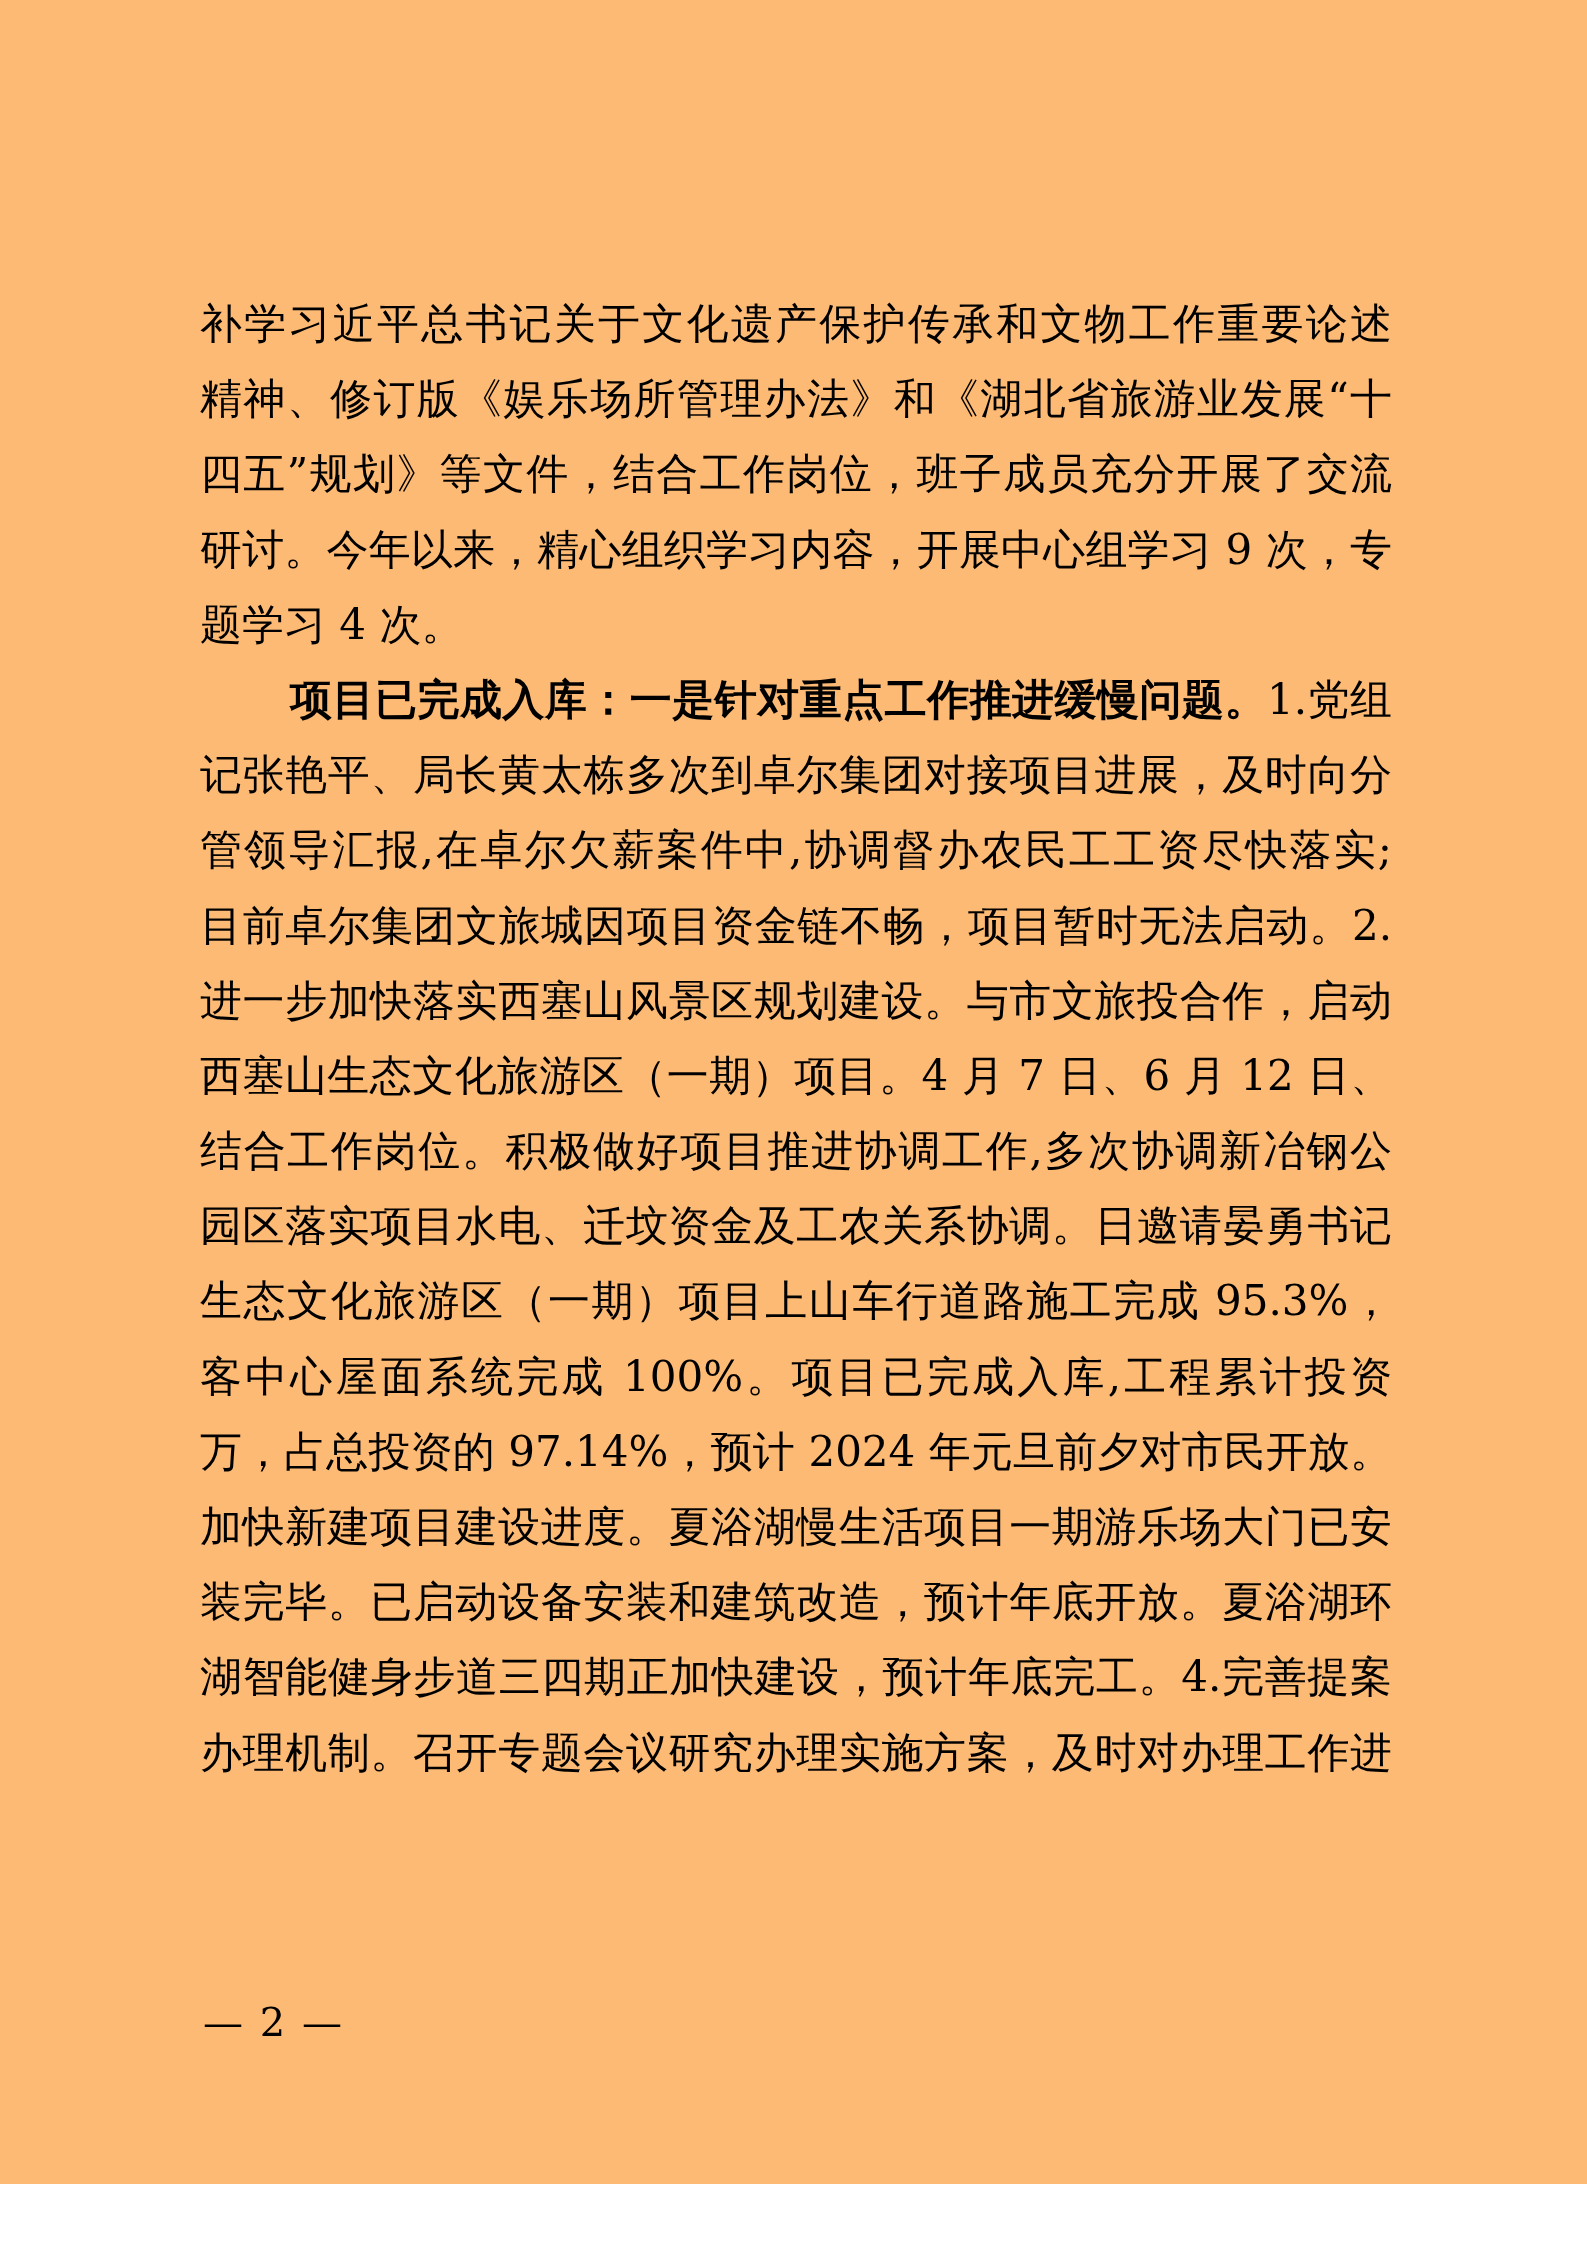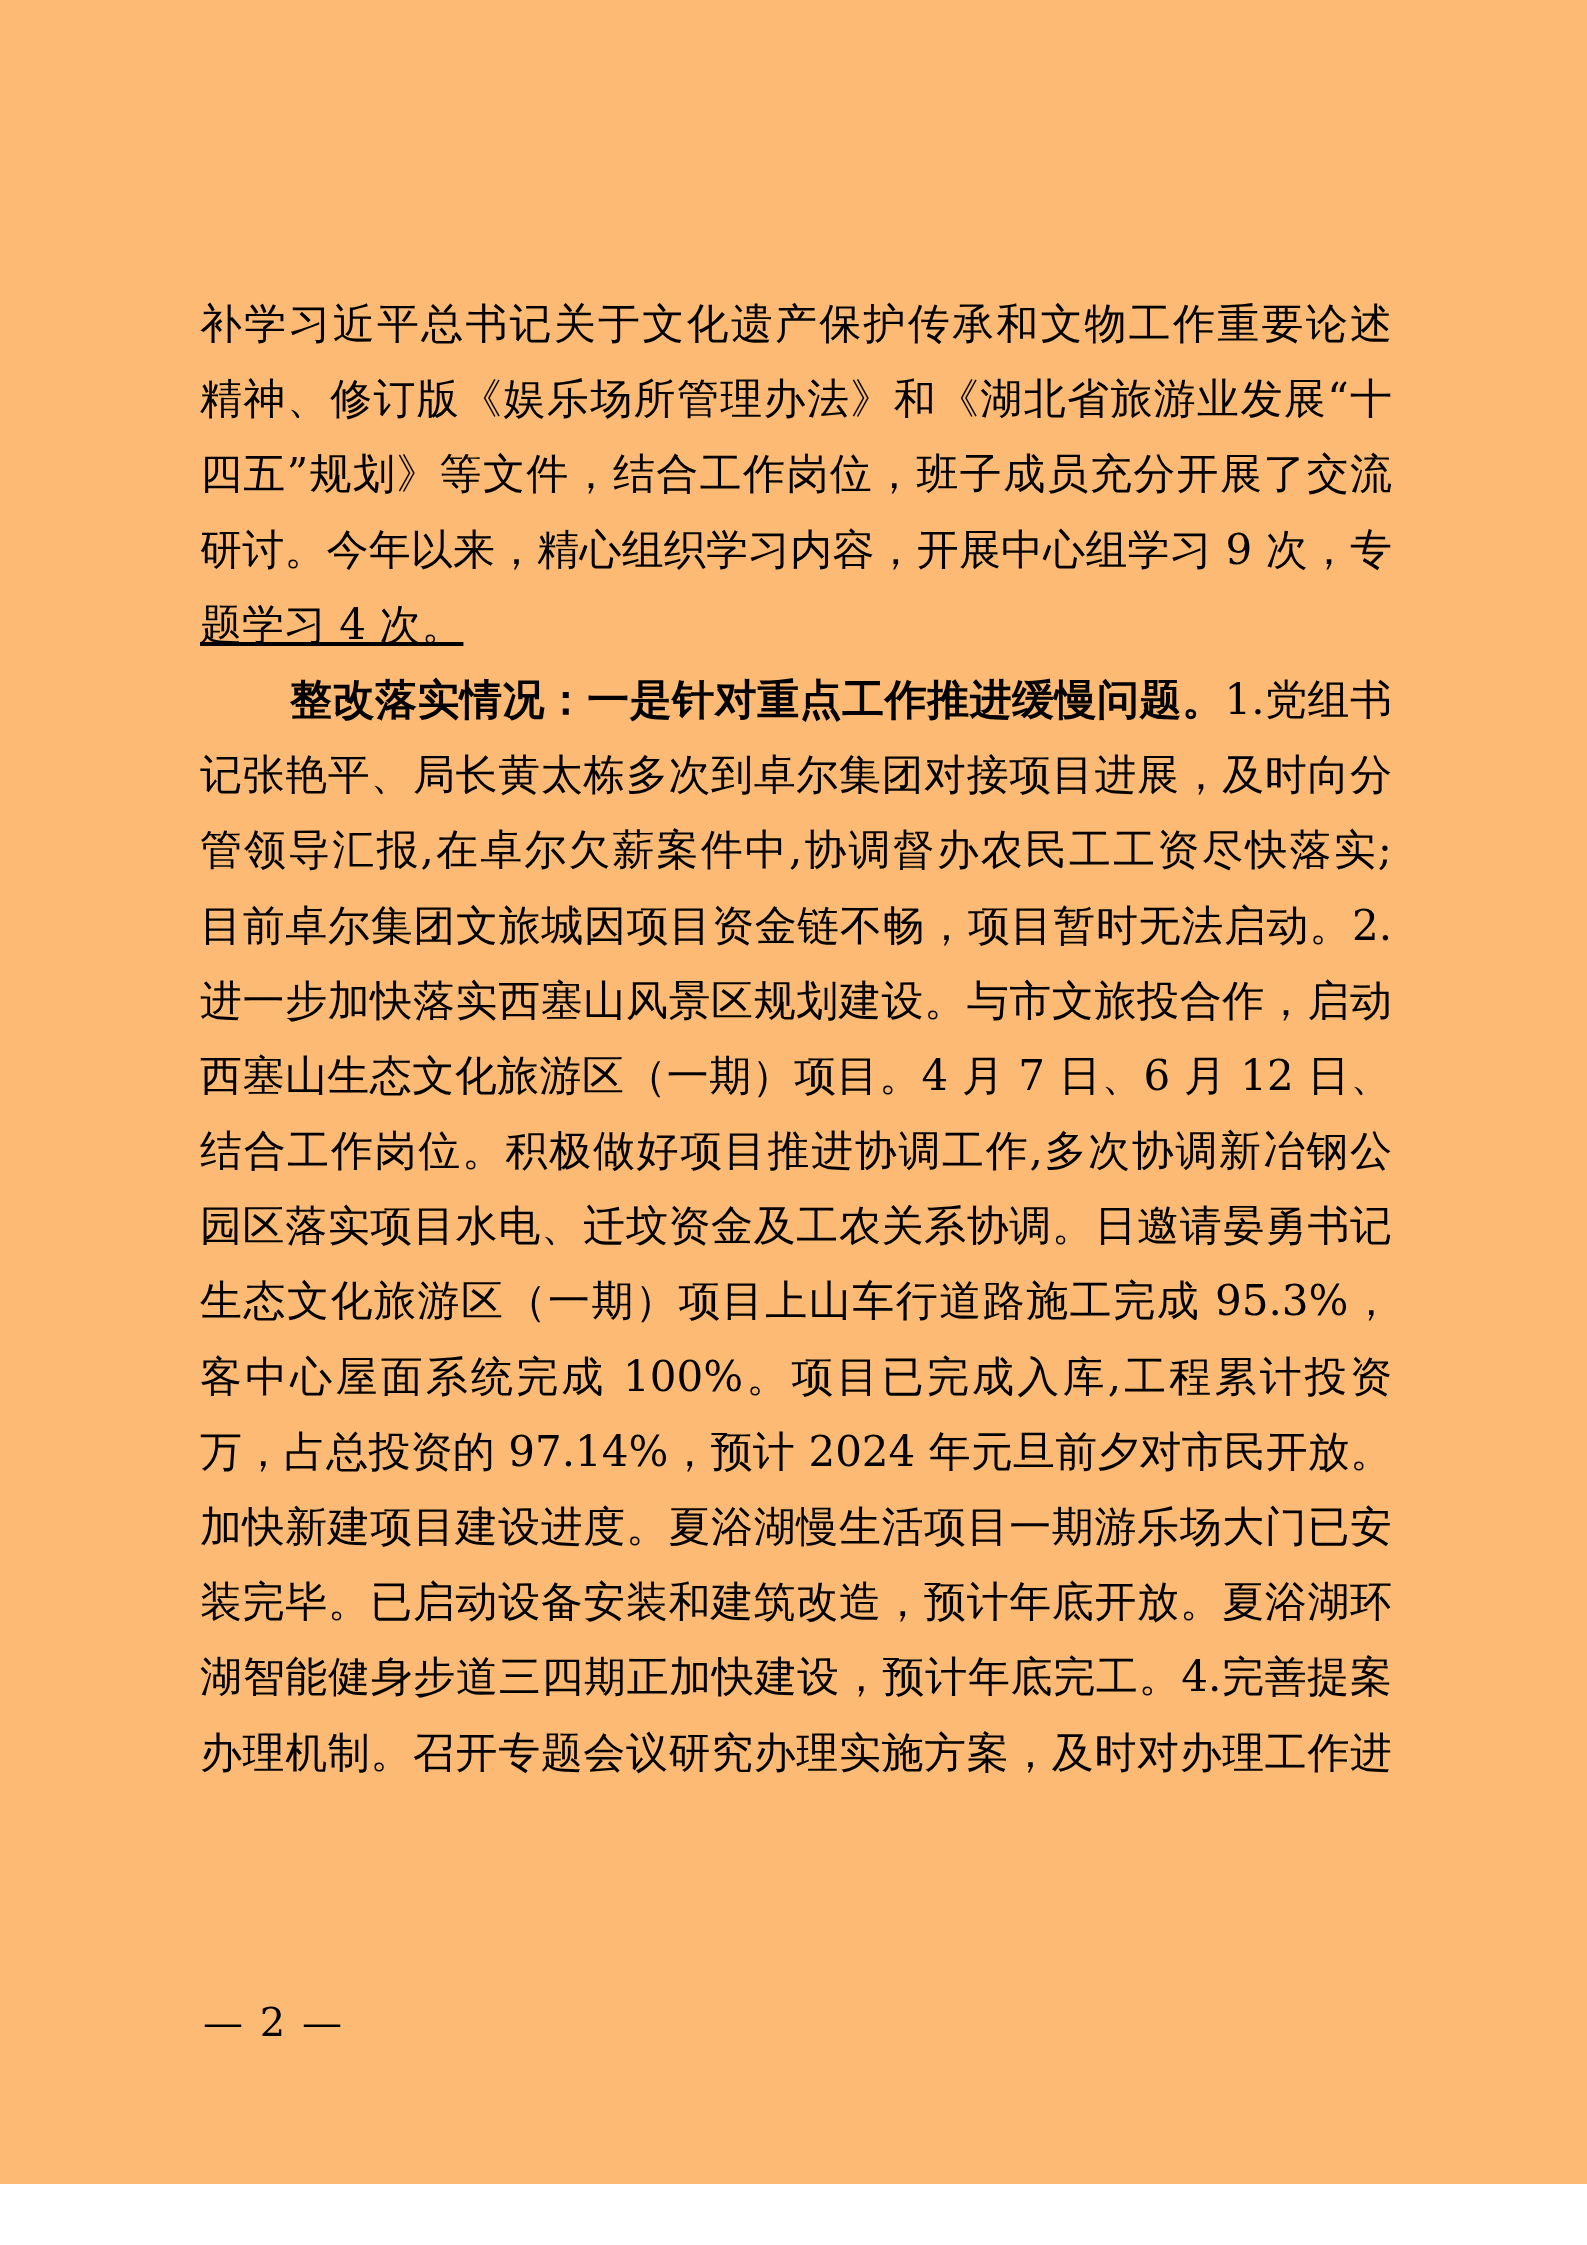--- a/index.html
+++ b/index.html
@@ -26,21 +26,20 @@
     height: 75.2px;
     line-height: 75.2px;
     font-size: 42px;
     text-align: justify;
     text-align-last: justify;
     overflow: hidden;
   }
   .line.no-stretch {
     text-align: center;
     text-align-last: left;
-    text-decoration: underline;
   }
   .line.indent {
     text-indent: 90px;
   }
   .bold {
     font-weight: bold;
   }
   .page-number {
     position: absolute;
     left: 203px;
@@ -54,21 +53,21 @@
 </head>
 <body>
 
 <div class="page">
   <div class="content">
     <div class="line">补学习近平总书记关于文化遗产保护传承和文物工作重要论述</div>
     <div class="line">精神、修订版《娱乐场所管理办法》和《湖北省旅游业发展“十</div>
     <div class="line">四五”规划》等文件，结合工作岗位，班子成员充分开展了交流</div>
     <div class="line">研讨。今年以来，精心组织学习内容，开展中心组学习 9 次，专</div>
     <div class="line no-stretch">题学习 4 次。</div>
-    <div class="line indent"><span class="bold">整改落实情况：一是针对重点工作推进缓慢问题。</span><span>1.党组书</span></div>
+    <div class="line indent"><span class="bold">项目已完成入库：一是针对重点工作推进缓慢问题。</span><span>1.党组书</span></div>
     <div class="line">记张艳平、局长黄太栋多次到卓尔集团对接项目进展，及时向分</div>
     <div class="line">管领导汇报,在卓尔欠薪案件中,协调督办农民工工资尽快落实;</div>
     <div class="line">目前卓尔集团文旅城因项目资金链不畅，项目暂时无法启动。2.</div>
     <div class="line">进一步加快落实西塞山风景区规划建设。与市文旅投合作，启动</div>
     <div class="line">西塞山生态文化旅游区（一期）项目。4 月 7 日、6 月 12 日、9</div>
     <div class="line">结合工作岗位。积极做好项目推进协调工作,多次协调新冶钢公司、</div>
     <div class="line">园区落实项目水电、迁坟资金及工农关系协调。日邀请晏勇书记</div>
     <div class="line">生态文化旅游区（一期）项目上山车行道路施工完成 95.3%，游</div>
     <div class="line">客中心屋面系统完成 100%。项目已完成入库,工程累计投资 2914</div>
     <div class="line">万，占总投资的 97.14%，预计 2024 年元旦前夕对市民开放。3.</div>

